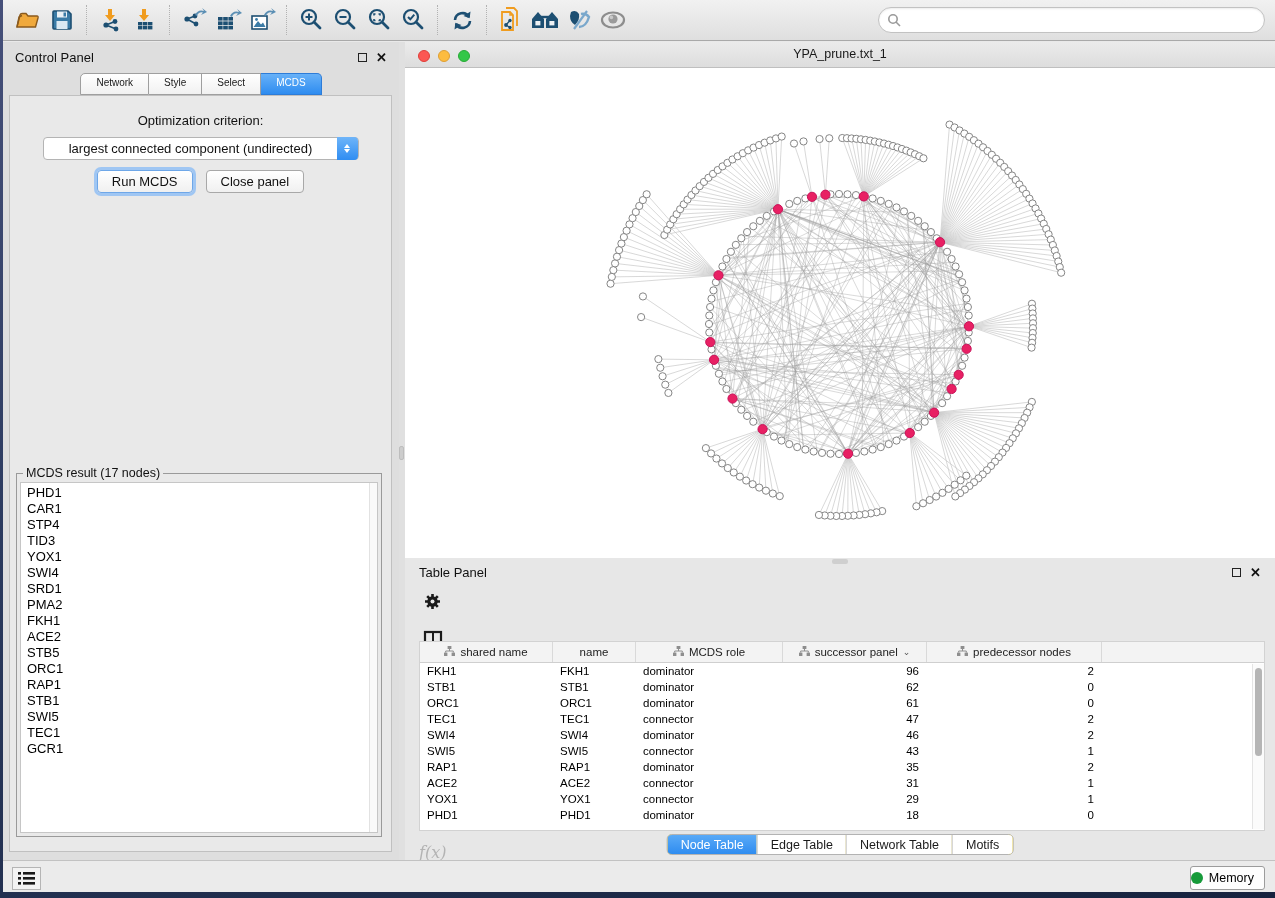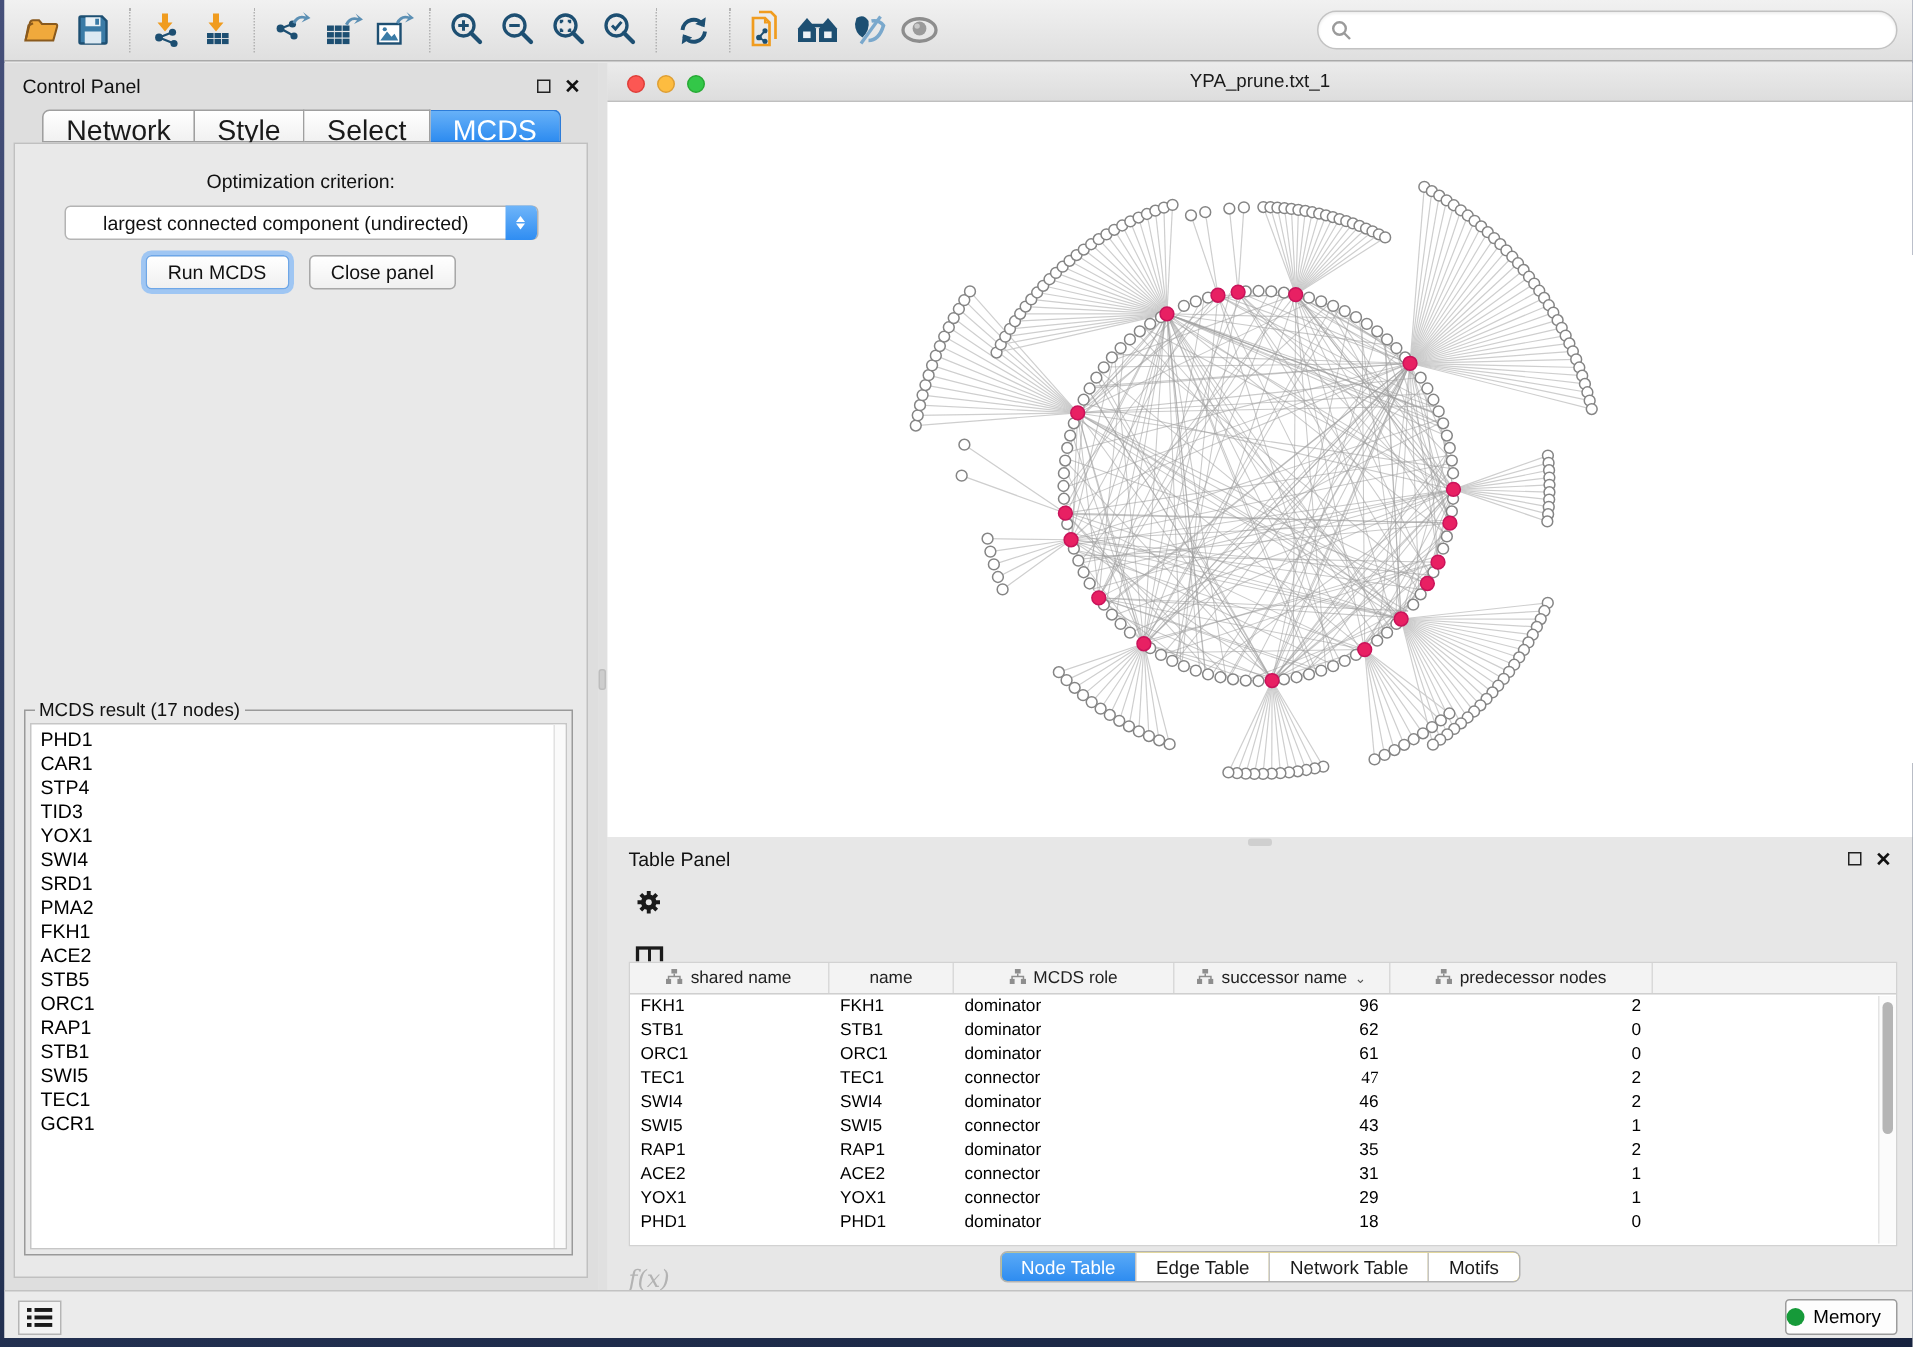--- a/index.html
+++ b/index.html
@@ -18,21 +18,21 @@
   .tb-search input { border:none; outline:none; flex:1; height:20px; font-size:12px; background:transparent; }
 
   
   .cpanel { position:absolute; left:0; top:42px; width:396px; height:818px; background:#dedede; }
   .cp-head { height:30px; display:flex; align-items:center; padding:0 12px; }
   .cp-title { font-size:13px; color:#111; }
   .win-ctl { margin-left:auto; display:flex; align-items:center; gap:9px; }
   .float-ic { width:9px; height:9px; border:1.6px solid #222; }
   .close-ic { font-size:13px; font-weight:bold; color:#111; line-height:9px; cursor:default; }
   .cp-tabs { position:absolute; left:0; top:31px; width:100%; display:flex; justify-content:center; }
-  .cp-tab { height:22px; padding:3px 15px 0 15px; font-size:19px; color:#1a1a1a; background:linear-gradient(#ffffff,#f1f1f1);
+  .cp-tab { height:22px; padding:3px 15px 0 15px; font-size:10px; color:#1a1a1a; background:linear-gradient(#ffffff,#f1f1f1);
     border:1px solid #9f9f9f; border-left-width:0; }
   .cp-tab:first-child { border-left-width:1px; border-radius:5px 0 0 0; }
   .cp-tab:last-child { border-radius:0 5px 0 0; }
   .cp-tab.active { background:linear-gradient(#67b1f8,#2e8cf0); color:#fff; border-color:#2d7cd8; }
   .cp-box { position:absolute; left:6px; top:53px; width:383px; height:757px; background:#e9e9e9; border:1px solid #c0c0c0; }
   .opt-label { margin-top:17px; text-align:center; font-size:13px; color:#111; }
   .opt-select { margin:9px auto 0 auto; width:316px; height:23px; background:#fff; border:1px solid #b4b4b4;
     border-radius:4px; display:flex; align-items:center; position:relative; }
   .opt-select .sel-text { flex:1; text-align:center; font-size:13px; color:#111; padding-right:20px; }
   .sel-step { position:absolute; right:0; top:-1px; width:21px; height:23px; border-radius:0 4px 4px 0;
@@ -1092,21 +1092,21 @@
           </div>
           <div class="tt-hcell" style="width: 144px;">
             <span><svg width="11" height="10" viewBox="0 0 11 10">
                 <g fill="#8e8e8e">
                   <rect x="3.6" y="0" width="3.8" height="3"></rect>
                   <rect x="0" y="6.6" width="3.4" height="3.4"></rect>
                   <rect x="7.6" y="6.6" width="3.4" height="3.4"></rect>
                 </g>
                 <path d="M5.5 3 L5.5 5 M1.7 6.6 L1.7 5 L9.3 5 L9.3 6.6" fill="none" stroke="#8e8e8e" stroke-width="1"></path>
               </svg></span>
-            <span>successor name</span>
+            <span>successor panel</span>
             <span class="sortchev">⌄</span>
           </div>
           <div class="tt-hcell" style="width: 175px;">
             <span><svg width="11" height="10" viewBox="0 0 11 10">
                 <g fill="#8e8e8e">
                   <rect x="3.6" y="0" width="3.8" height="3"></rect>
                   <rect x="0" y="6.6" width="3.4" height="3.4"></rect>
                   <rect x="7.6" y="6.6" width="3.4" height="3.4"></rect>
                 </g>
                 <path d="M5.5 3 L5.5 5 M1.7 6.6 L1.7 5 L9.3 5 L9.3 6.6" fill="none" stroke="#8e8e8e" stroke-width="1"></path>
@@ -1133,21 +1133,21 @@
             <div class="tt-cell" style="width: 133px;">ORC1</div>
             <div class="tt-cell" style="width: 83px;">ORC1</div>
             <div class="tt-cell" style="width: 147px;">dominator</div>
             <div class="tt-cell num" style="width: 144px;">61</div>
             <div class="tt-cell num" style="width: 175px;">0</div>
           </div>
           <div class="tt-row">
             <div class="tt-cell" style="width: 133px;">TEC1</div>
             <div class="tt-cell" style="width: 83px;">TEC1</div>
             <div class="tt-cell" style="width: 147px;">connector</div>
-            <div class="tt-cell num" style="width: 144px; font-family: Liberation Serif, serif;">47</div>
+            <div class="tt-cell num" style="width: 144px;">47</div>
             <div class="tt-cell num" style="width: 175px;">2</div>
           </div>
           <div class="tt-row">
             <div class="tt-cell" style="width: 133px;">SWI4</div>
             <div class="tt-cell" style="width: 83px;">SWI4</div>
             <div class="tt-cell" style="width: 147px;">dominator</div>
             <div class="tt-cell num" style="width: 144px;">46</div>
             <div class="tt-cell num" style="width: 175px;">2</div>
           </div>
           <div class="tt-row">

